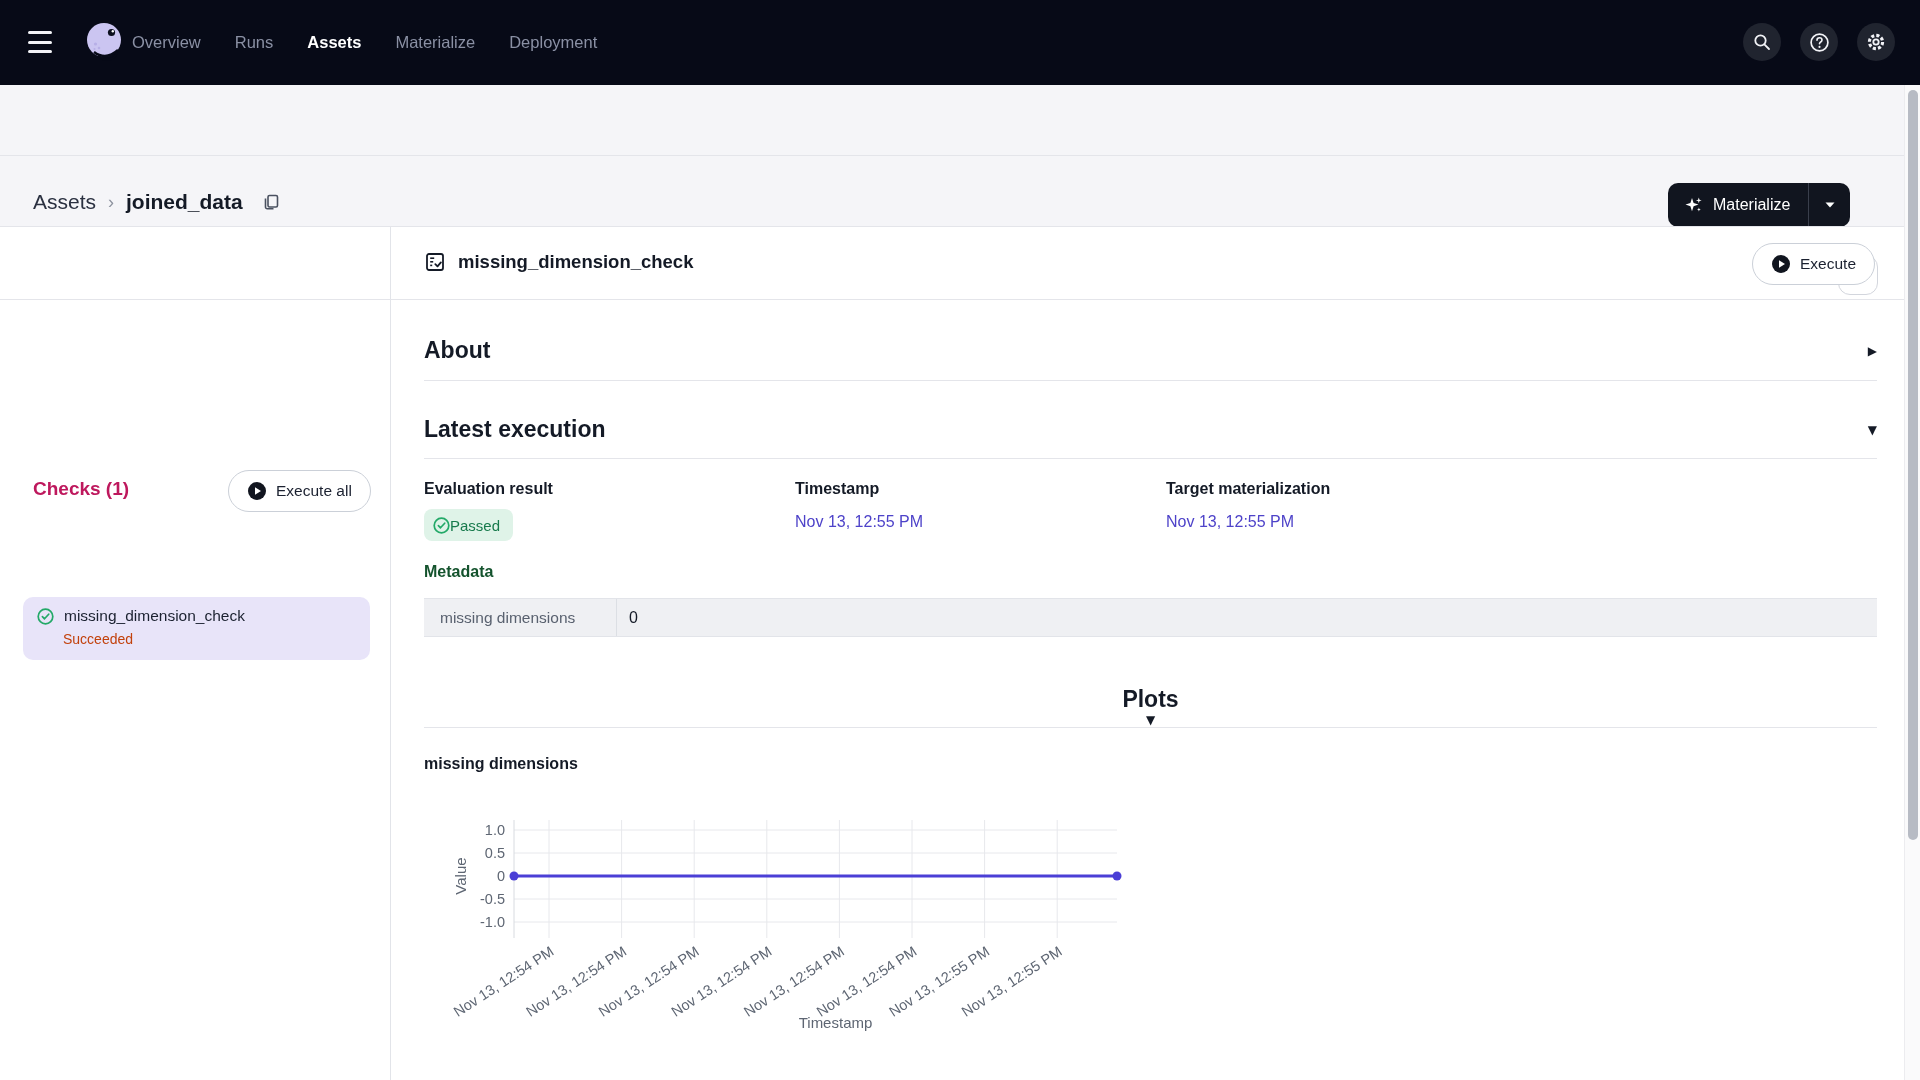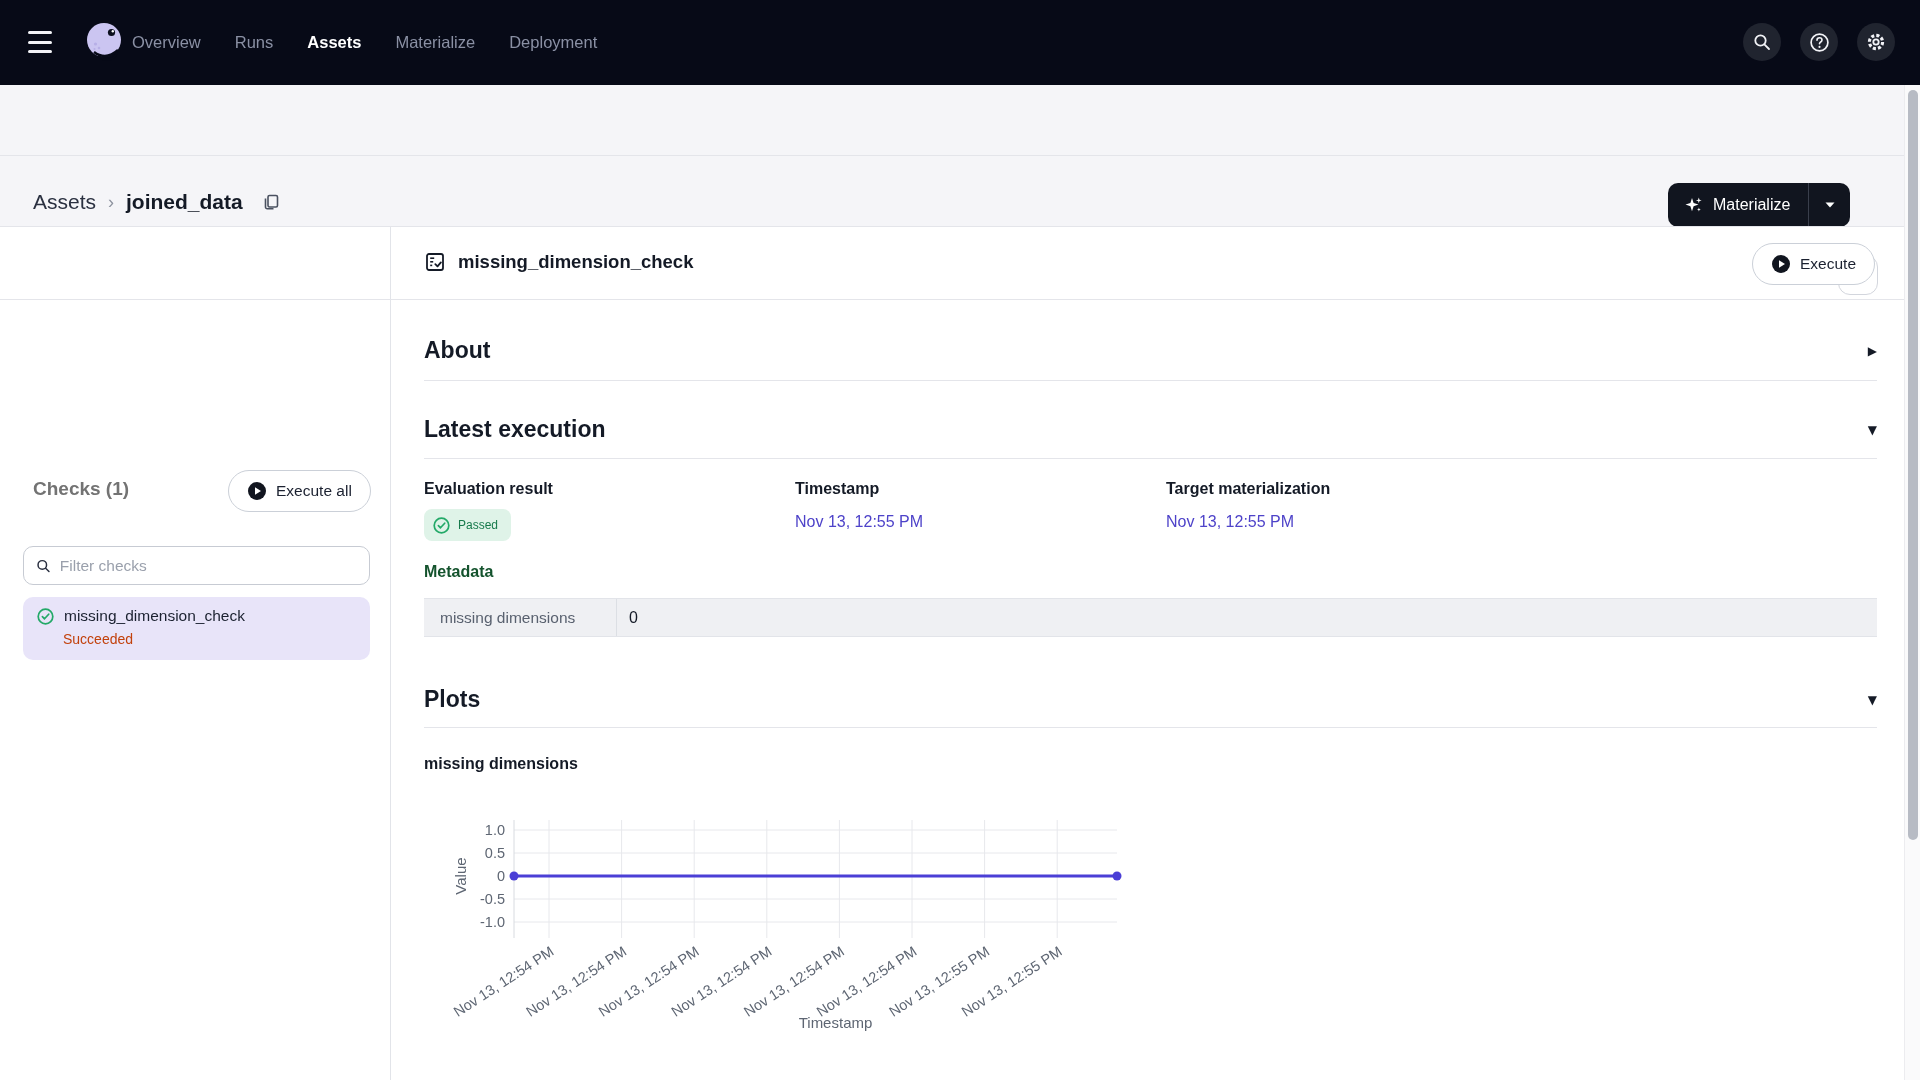--- a/index.html
+++ b/index.html
@@ -30,21 +30,21 @@
   .materialize-caret { width:42px; display:flex; align-items:center; justify-content:center; border-left:1px solid #3A3F4C; }
   .tabs { position:absolute; left:33px; top:178px; display:flex; gap:30px; }
   .tab { font-size:16.5px; font-weight:600; color:#3C4254; padding-bottom:25px; border-bottom:4px solid transparent; cursor:pointer; }
   .tab.active { color:#4B3FD6; border-bottom-color:#4B3FD6; }
   .refresh-btn { position:absolute; left:1838px; top:170px; width:40px; height:40px; border:1px solid #D3D6DD; border-radius:12px; background:transparent; display:flex; align-items:center; justify-content:center; cursor:pointer; }
   .divider-h { position:absolute; background:#E4E5EA; height:1px; }
 
   
   .left-panel { position:absolute; left:0; top:227px; width:390px; height:853px; background:#fff; }
   .v-divider { position:absolute; left:390px; top:227px; width:1px; height:853px; background:#E2E4E9; }
-  .checks-title { position:absolute; left:33px; top:251px; font-size:19px; font-weight:700; color:#737373; }
+  .checks-title { position:absolute; left:33px; top:251px; font-size:19px; font-weight:700; color:#be185d; }
   .btn-pill { background:#fff; border:1px solid #CBD0D8; border-radius:21px; height:42px; display:flex; align-items:center; gap:9px; font-size:15.5px; color:#1B2130; cursor:pointer; padding:0 18px; }
   .execute-all { position:absolute; left:228px; top:243px; }
   .filter-box { position:absolute; left:23px; top:319px; width:347px; height:39px; border:1px solid #C7CBD3; border-radius:10px; background:#fff; display:flex; align-items:center; padding:0 12px; gap:9px; }
   .filter-box input { border:none; outline:none; font-size:15.5px; width:100%; font-family:inherit; color:#1B2130; background:transparent; }
   .filter-box input::placeholder { color:#9AA0AC; }
   .check-item { position:absolute; left:23px; top:370px; width:347px; height:63px; background:#E8E4F9; border-radius:10px; cursor:pointer; padding:10px 14px 0 14px; }
   .check-item-row { display:flex; align-items:center; gap:10px; }
   .check-item-name { font-size:15.5px; color:#1B2130; }
   .check-item-status { font-size:14px; color:#c2410c; margin:6px 0 0 26px; }
 
@@ -52,21 +52,21 @@
   .detail-title-row { position:absolute; left:424px; top:251px; display:flex; align-items:center; gap:12px; }
   .detail-title { font-size:18.5px; font-weight:700; color:#141A26; }
   .execute-btn { position:absolute; left:1752px; top:243px; }
   .section-head { position:absolute; left:424px; width:1453px; display:flex; align-items:center; justify-content:space-between; cursor:pointer; }
   .section-title { font-size:23px; font-weight:700; color:#141A26; }
   .chev { color:#141A26; font-size:12px; font-family:"DejaVu Sans",sans-serif; }
   .col-label { font-size:16px; font-weight:700; color:#141A26; }
   .cols { position:absolute; left:424px; top:480px; display:flex; }
   .col { width:371px; }
   .col .value-link { display:inline-block; margin-top:15px; color:#4E43C9; font-size:16px; cursor:pointer; }
-  .passed-badge { margin-top:11px; display:inline-flex; align-items:center; gap:8px; background:#DFF3E8; border-radius:8px; height:32px; padding:0 13px 0 9px; color:#177A4C; font-size:12px; }
+  .passed-badge { margin-top:11px; display:inline-flex; align-items:center; gap:0; background:#DFF3E8; border-radius:8px; height:32px; padding:0 13px 0 9px; color:#177A4C; font-size:15px; }
   .metadata-label { position:absolute; left:424px; top:563px; font-size:16px; font-weight:700; color:#14532d; }
   .meta-table { position:absolute; left:424px; top:598px; width:1453px; height:39px; background:#EFF0F3; border-top:1px solid #E2E4E9; border-bottom:1px solid #E2E4E9; display:flex; align-items:stretch; }
   .meta-key { width:193px; display:flex; align-items:center; padding-left:16px; color:#59616F; font-size:15.5px; border-right:1px solid #DCDFE4; }
   .meta-value { display:flex; align-items:center; padding-left:12px; color:#141A26; font-size:16px; }
 
   .plot-title { position:absolute; left:424px; top:755px; font-size:16px; font-weight:700; color:#141A26; }
   .plot-wrap { position:absolute; left:414px; top:780px; width:760px; height:270px; }
   .plot-wrap svg text { font-family:"Liberation Sans","DejaVu Sans",sans-serif; }
 
   
@@ -174,27 +174,20 @@
 
   <div class="left-panel">
     <div class="checks-title">Checks (1)</div>
     <div class="btn-pill execute-all">
       <svg width="20" height="20" viewBox="0 0 20 20">
         <circle cx="10" cy="10" r="9" fill="#11151F"></circle>
         <path d="M8 6.3 L14 10 L8 13.7 Z" fill="#fff"></path>
       </svg>
       <span>Execute all</span>
     </div>
-    <div class="filter-box">
-      <svg width="16" height="16" viewBox="0 0 16 16">
-        <circle cx="6.8" cy="6.8" r="4.6" fill="none" stroke="#2A3040" stroke-width="1.6"></circle>
-        <line x1="10.4" y1="10.4" x2="14" y2="14" stroke="#2A3040" stroke-width="1.6" stroke-linecap="round"></line>
-      </svg>
-      <input type="text" placeholder="Filter checks" style="">
-    </div>
     <div class="check-item">
       <div class="check-item-row">
         <svg width="17" height="17" viewBox="0 0 17 17">
           <circle cx="8.5" cy="8.5" r="7.3" fill="none" stroke="#23A968" stroke-width="1.7"></circle>
           <path d="M5.4 8.7 l2.1 2.1 l4.2 -4.6" fill="none" stroke="#23A968" stroke-width="1.7" stroke-linecap="round" stroke-linejoin="round"></path>
         </svg>
         <span class="check-item-name">missing_dimension_check</span>
       </div>
       <div class="check-item-status">Succeeded</div>
     </div>
@@ -252,21 +245,21 @@
       <span class="value-link">Nov 13, 12:55 PM</span>
     </div>
   </div>
 
   <div class="metadata-label">Metadata</div>
   <div class="meta-table">
     <div class="meta-key">missing dimensions</div>
     <div class="meta-value">0</div>
   </div>
 
-  <div class="section-head" style="top:686px;">
+  <div class="section-head" style="top:686px;flex-direction:column;">
     <span class="section-title">Plots</span>
     <span class="chev">▼</span>
   </div>
   <div class="divider-h" style="left:424px; top:727px; width:1453px;"></div>
 
   <div class="plot-title">missing dimensions</div>
   <div class="plot-wrap">
     <svg id="plot-svg" width="760" height="270" viewBox="0 0 760 270">
         <line x1="100" y1="50" x2="703" y2="50" stroke="#E7E8EC" stroke-width="1"></line>
         <text x="91" y="55" text-anchor="end" fill="#5E6673" font-size="14.5">1.0</text>

